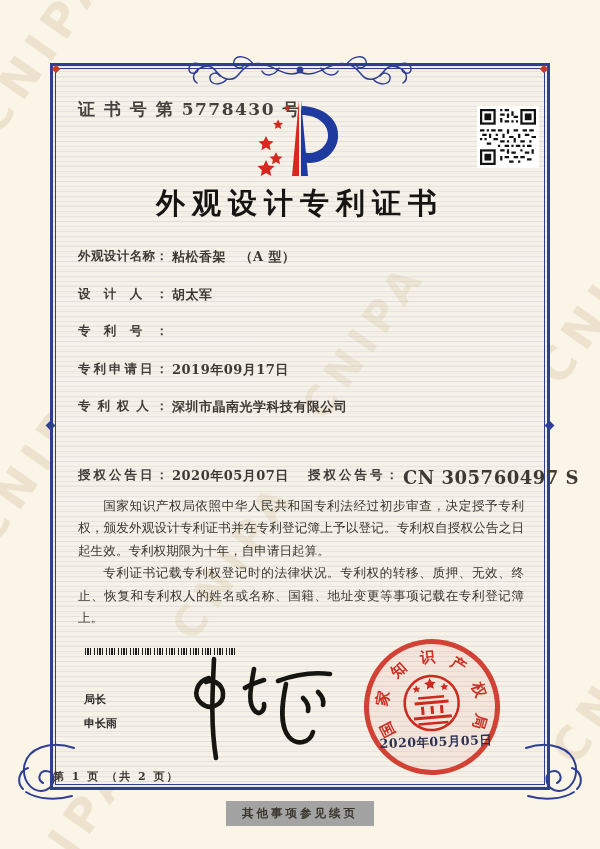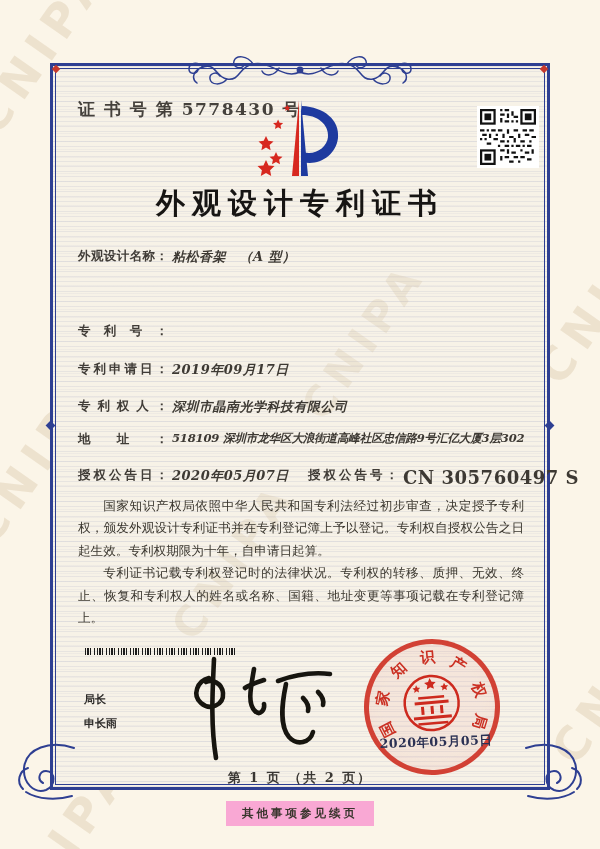--- a/index.html
+++ b/index.html
@@ -34,21 +34,21 @@
   .qr{position:absolute;left:424px;top:40px;width:56px;height:56px;background:#fff;padding:3px;}
   .title{position:absolute;left:0;top:118px;width:100%;text-align:center;
          font-size:29px;font-weight:bold;color:#171513;letter-spacing:7px;}
 
   
   .frow{position:absolute;left:0;width:100%;height:18px;}
   .f-label{position:absolute;left:25px;width:90px;display:inline-block;
            font-size:12.5px;font-weight:700;color:#403c37;
            text-align:justify;text-align-last:justify;}
   .f-value{position:absolute;left:119px;font-size:13px;font-weight:600;color:#3d3933;
-           letter-spacing:0.5px;white-space:nowrap;font-style:italic;}
+           letter-spacing:0.5px;white-space:nowrap;}
   .f-value.small{font-size:11.6px;letter-spacing:-0.2px;}
   .f-label2{position:absolute;left:255px;width:90px;display:inline-block;
             font-size:12.5px;font-weight:700;color:#403c37;
             text-align:justify;text-align-last:justify;}
   .f-value2{position:absolute;left:350px;font-size:18px;font-weight:600;color:#3d3933;
             letter-spacing:0.5px;white-space:nowrap;}
 
   
   .body-text{position:absolute;left:25px;top:429px;width:446px;}
   .body-text p{margin:0;text-indent:2em;font-size:12.6px;line-height:1.78;
@@ -71,25 +71,25 @@
              background:radial-gradient(circle, rgba(228,86,70,0.07) 55%, rgba(228,86,70,0.12) 100%);
              box-sizing:border-box;}
   .seal-char{position:absolute;left:50%;top:50%;width:20px;height:20px;margin:-10px 0 0 -10px;
              text-align:center;line-height:20px;font-size:15px;font-weight:bold;
              color:rgba(200,38,25,0.95);}
   .seal-emblem{position:absolute;left:50%;top:47%;transform:translate(-50%,-50%);}
   .seal-date{position:absolute;left:316px;top:668px;width:134px;text-align:center;
              font-size:12.5px;font-weight:bold;color:#2b3154;letter-spacing:0.5px;
              transform:rotate(-2deg);white-space:nowrap;}
 
-  .page-info{position:absolute;left:0;top:703px;width:100%;text-align:center;
-             font-size:13px;font-weight:600;color:#3a3733;letter-spacing:2px;}
+  .page-info{position:absolute;left:0;top:703px;width:100%;text-align:left;
+             font-size:11px;font-weight:600;color:#3a3733;letter-spacing:2px;}
 
   .note{position:absolute;left:50%;top:801px;transform:translateX(-50%);
-        background:#f9a8d4;padding:5px 16px;font-size:11.5px;font-weight:600;
+        background:#a3a3a3;padding:5px 16px;font-size:11.5px;font-weight:600;
         color:#3a362e;letter-spacing:3px;white-space:nowrap;z-index:2;}
 
   .ornament-top{position:absolute;left:183px;top:48px;z-index:3;}
   .flourish{position:absolute;z-index:3;}
 </style>
 </head>
 <body>
 
 <span class="wm" style="left:-58px;top:20px">CNIPA</span>
 <span class="wm" style="left:505px;top:270px">CNIPA</span>
@@ -139,34 +139,34 @@
         <path d="M9 0h1v1h-1zM11 0h2v1h-2zM14 1h1v2h-1zM9 2h2v1h-2zM12 2h1v2h-1zM15 3h2v1h-2zM9 4h1v2h-1zM11 5h2v1h-2zM14 5h1v1h-1zM16 5h1v1h-1zM0 9h2v1h-2zM3 9h1v1h-1zM5 9h2v1h-2zM8 9h2v1h-2zM12 9h1v2h-1zM15 9h2v1h-2zM19 9h2v1h-2zM22 9h2v1h-2zM1 11h2v1h-2zM4 11h1v2h-1zM7 11h1v1h-1zM10 11h1v2h-1zM13 12h2v1h-2zM17 11h1v2h-1zM20 11h2v1h-2zM23 12h2v1h-2zM0 13h1v1h-1zM2 13h1v1h-1zM6 13h2v1h-2zM9 14h2v1h-2zM12 14h1v1h-1zM15 13h1v2h-1zM18 14h2v1h-2zM22 14h1v1h-1zM3 15h2v1h-2zM8 16h1v1h-1zM11 16h2v1h-2zM14 16h1v1h-1zM16 16h2v1h-2zM19 16h1v1h-1zM21 16h2v1h-2zM9 18h2v1h-2zM12 18h1v2h-1zM14 19h2v1h-2zM18 18h1v1h-1zM20 19h2v1h-2zM23 18h1v2h-1zM9 21h1v2h-1zM11 21h2v1h-2zM15 21h2v1h-2zM18 21h2v1h-2zM21 22h2v1h-2zM13 23h2v1h-2zM17 23h1v1h-1z"></path>
       </g>
     </svg>
 
     <div class="title">外观设计专利证书</div>
 
     <div class="frow" style="top:182px">
       <span class="f-label">外观设计名称：</span>
       <span class="f-value">粘松香架　（A 型）</span>
     </div>
+    <div class="frow" style="top:220px">
+      <span class="f-label">设计人：</span>
+      <span class="f-value">胡太军</span>
+    </div>
     <div class="frow" style="top:257px">
       <span class="f-label">专利号：</span>
     </div>
     <div class="frow" style="top:295px">
       <span class="f-label">专利申请日：</span>
       <span class="f-value">2019年09月17日</span>
     </div>
     <div class="frow" style="top:332px">
       <span class="f-label">专利权人：</span>
       <span class="f-value">深圳市晶南光学科技有限公司</span>
-    </div>
-    <div class="frow" style="top:365px">
-      <span class="f-label">地址：</span>
-      <span class="f-value small">518109 深圳市龙华区大浪街道高峰社区忠信路9号汇亿大厦3层302</span>
     </div>
     <div class="frow" style="top:401px">
       <span class="f-label">授权公告日：</span>
       <span class="f-value">2020年05月07日</span>
       <span class="f-label2">授权公告号：</span>
       <span class="f-value2">CN 305760497 S</span>
     </div>
 
     <div class="body-text">
       <p>国家知识产权局依照中华人民共和国专利法经过初步审查，决定授予专利权，颁发外观设计专利证书并在专利登记簿上予以登记。专利权自授权公告之日起生效。专利权期限为十年，自申请日起算。</p>

